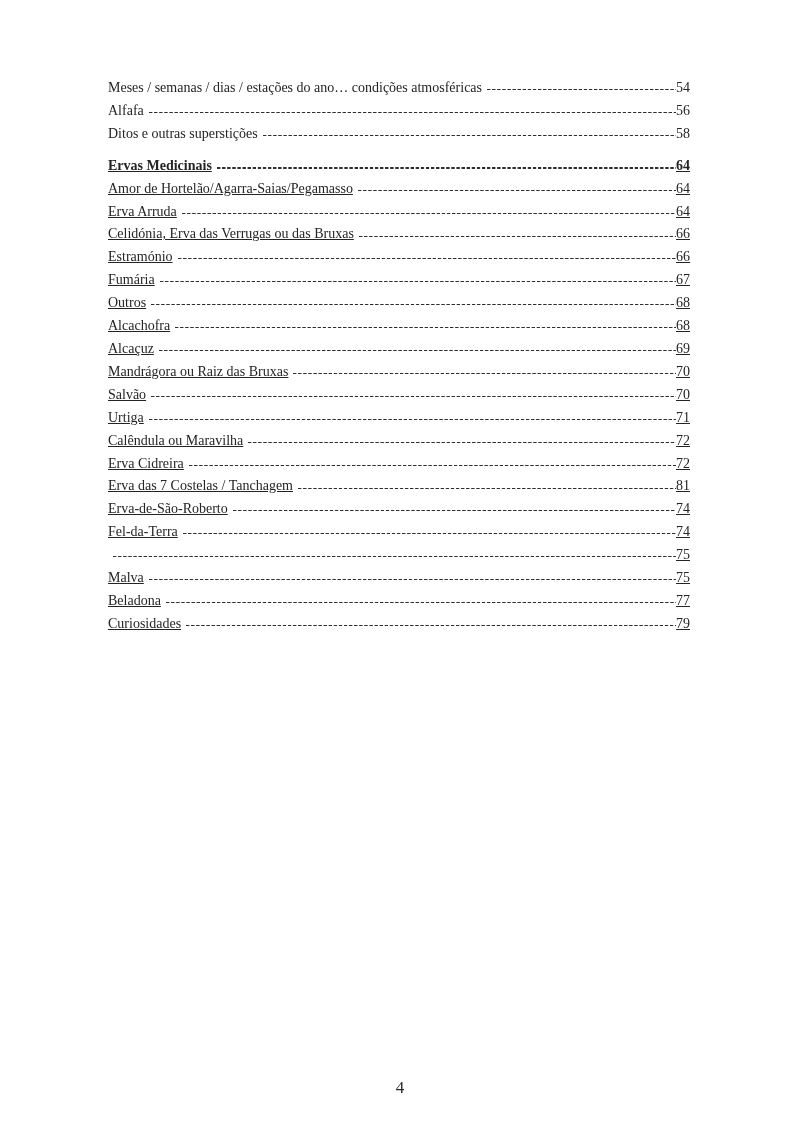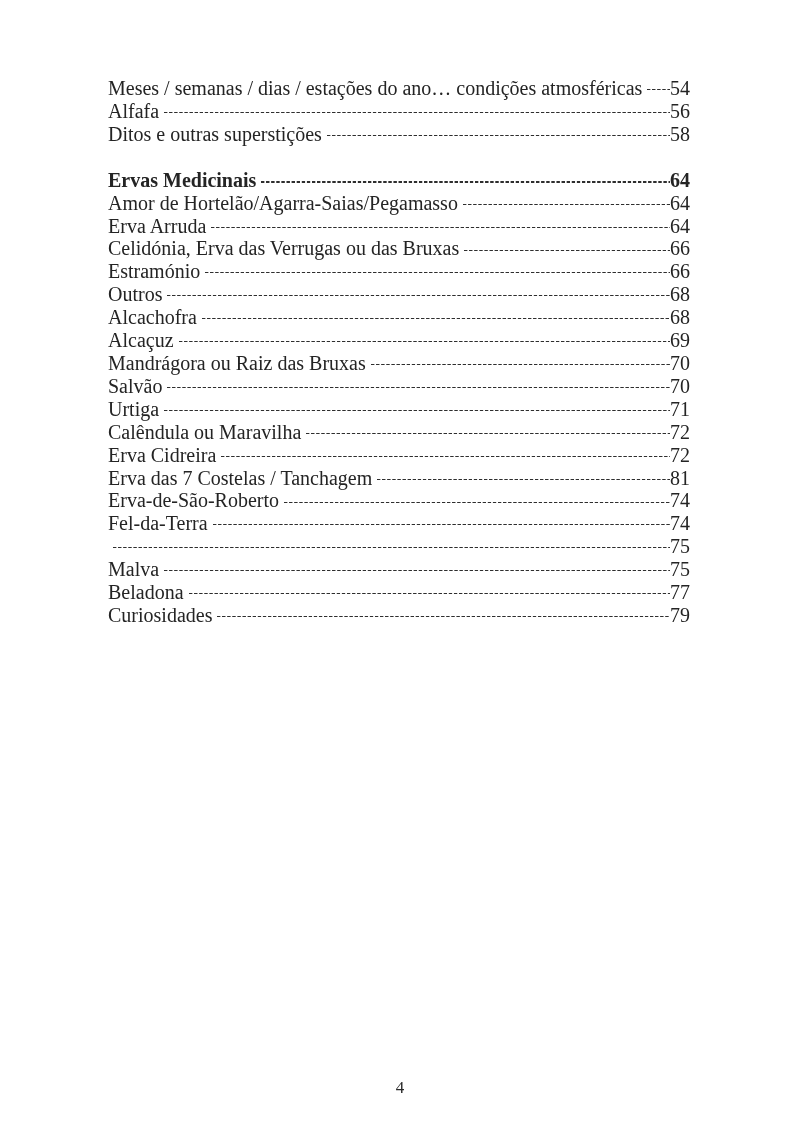--- a/index.html
+++ b/index.html
@@ -12,25 +12,25 @@
     font-family: "Liberation Serif", "DejaVu Serif", serif;
     color: #242424;
     overflow: hidden;
   }
   .toc {
     position: absolute;
     left: 108px;
     top: 77px;
     width: 582px;
   }
-  .toc-section + .toc-section { margin-top: 23px; }
+  .toc-section + .toc-section { margin-top: 9px; text-decoration: underline; }
   .toc-row {
     display: flex;
     align-items: baseline;
-    font-size: 20px;
+    font-size: 14px;
     line-height: 22.9px;
     white-space: nowrap;
   }
   .toc-row.bold { font-weight: 700; }
   .toc-label { flex: 0 0 auto; }
   .toc-leader {
     flex: 1 1 auto;
     align-self: stretch;
     margin-left: 5px;
     background-image: linear-gradient(90deg, #2e2e2e 0 3.3px, transparent 3.3px 5.1px);
@@ -90,20 +90,25 @@
         </div>
         <div class="toc-row">
           <span class="toc-label">Celidónia, Erva das Verrugas ou das Bruxas</span>
           <span class="toc-leader"></span>
           <span class="toc-page-num">66</span>
         </div>
         <div class="toc-row">
           <span class="toc-label">Estramónio</span>
           <span class="toc-leader"></span>
           <span class="toc-page-num">66</span>
+        </div>
+        <div class="toc-row">
+          <span class="toc-label">Fumária</span>
+          <span class="toc-leader"></span>
+          <span class="toc-page-num">67</span>
         </div>
         <div class="toc-row">
           <span class="toc-label">Outros</span>
           <span class="toc-leader"></span>
           <span class="toc-page-num">68</span>
         </div>
         <div class="toc-row">
           <span class="toc-label">Alcachofra</span>
           <span class="toc-leader"></span>
           <span class="toc-page-num">68</span>

